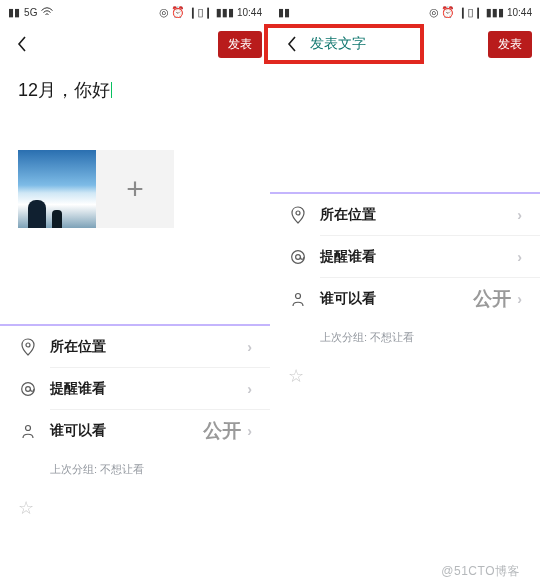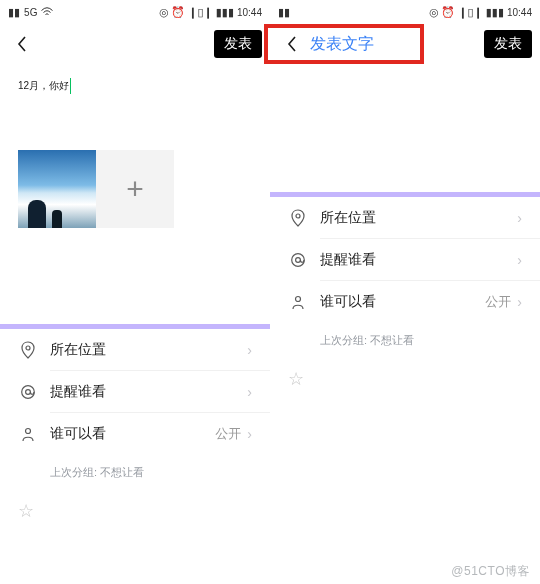--- a/index.html
+++ b/index.html
@@ -44,39 +44,39 @@
     justify-content: space-between;
     padding: 0 8px 0 12px;
     position: relative;
   }
   .back-chevron {
     width: 20px; height: 20px;
     display: flex; align-items: center; justify-content: center;
     font-size: 16px; color: #1a1a1a;
   }
   .top-title {
-    font-size: 16px;
-    color: #3b82f6;
+    font-size: 14px;
+    color: #0f766e;
     margin-left: 8px;
   }
   .top-left { display: flex; align-items: center; }
   .publish-btn {
-    background: #000000;
+    background: #b91c1c;
     color: #fff;
     border: none;
     border-radius: 3px;
-    font-size: 14px;
+    font-size: 12px;
     padding: 5px 10px;
   }
   .compose-area {
     padding: 14px 18px 4px 18px;
     min-height: 60px;
   }
   .compose-text {
-    font-size: 10px;
+    font-size: 18px;
     color: #1a1a1a;
     display: flex;
     align-items: center;
   }
   .cursor {
     display: inline-block;
     width: 1px; height: 16px;
     background: #07c160;
     margin-left: 1px;
     vertical-align: middle;
@@ -103,21 +103,22 @@
     box-shadow: 20px 6px 0 -4px #0d1a23;
   }
   .add-tile {
     background: #f3f3f3;
     display: flex; align-items: center; justify-content: center;
     color: #8a8a8a; font-size: 30px; font-weight: 200;
   }
   .spacer-left { flex: 0 0 80px; }
   .options {
     margin-top: 8px;
-    border-top: 5px solid #c4b5fd;
+    border-top: 2px solid #c4b5fd;
+    font-weight: bold;
   }
   .option-row {
     height: 42px;
     display: flex;
     align-items: center;
     padding: 0 18px;
     position: relative;
   }
   .option-row::after{
     content:"";
@@ -131,21 +132,21 @@
     color: #5b5b5b;
     margin-right: 12px;
     flex-shrink: 0;
   }
   .opt-label {
     flex: 1;
     font-size: 14px;
     color: #1d1d1d;
   }
   .opt-value {
-    font-size: 13px; color: #9a9a9a; margin-right: 6px;
+    font-size: 19px; color: #9a9a9a; margin-right: 6px;
   }
   .opt-chevron {
     color: #c7c7cc; font-size: 14px;
   }
   .last-group {
     padding: 10px 8px 10px 50px;
     font-size: 11px;
     color: #9499a0;
   }
   .star {
@@ -153,21 +154,21 @@
     color: #c9c9c9;
     font-size: 18px;
   }
   .highlight-box {
     position: absolute;
     border: 4px solid #e1281f;
     pointer-events: none;
   }
   .watermark {
     position: absolute;
-    right: 10px; bottom: 4px;
+    right: 20px; bottom: 4px;
     font-size: 12px;
     color: rgba(120,125,132,0.55);
     letter-spacing: 0.5px;
   }
   svg { display:block; }
 </style>
 </head>
 <body>
 
 <div class="phones">

